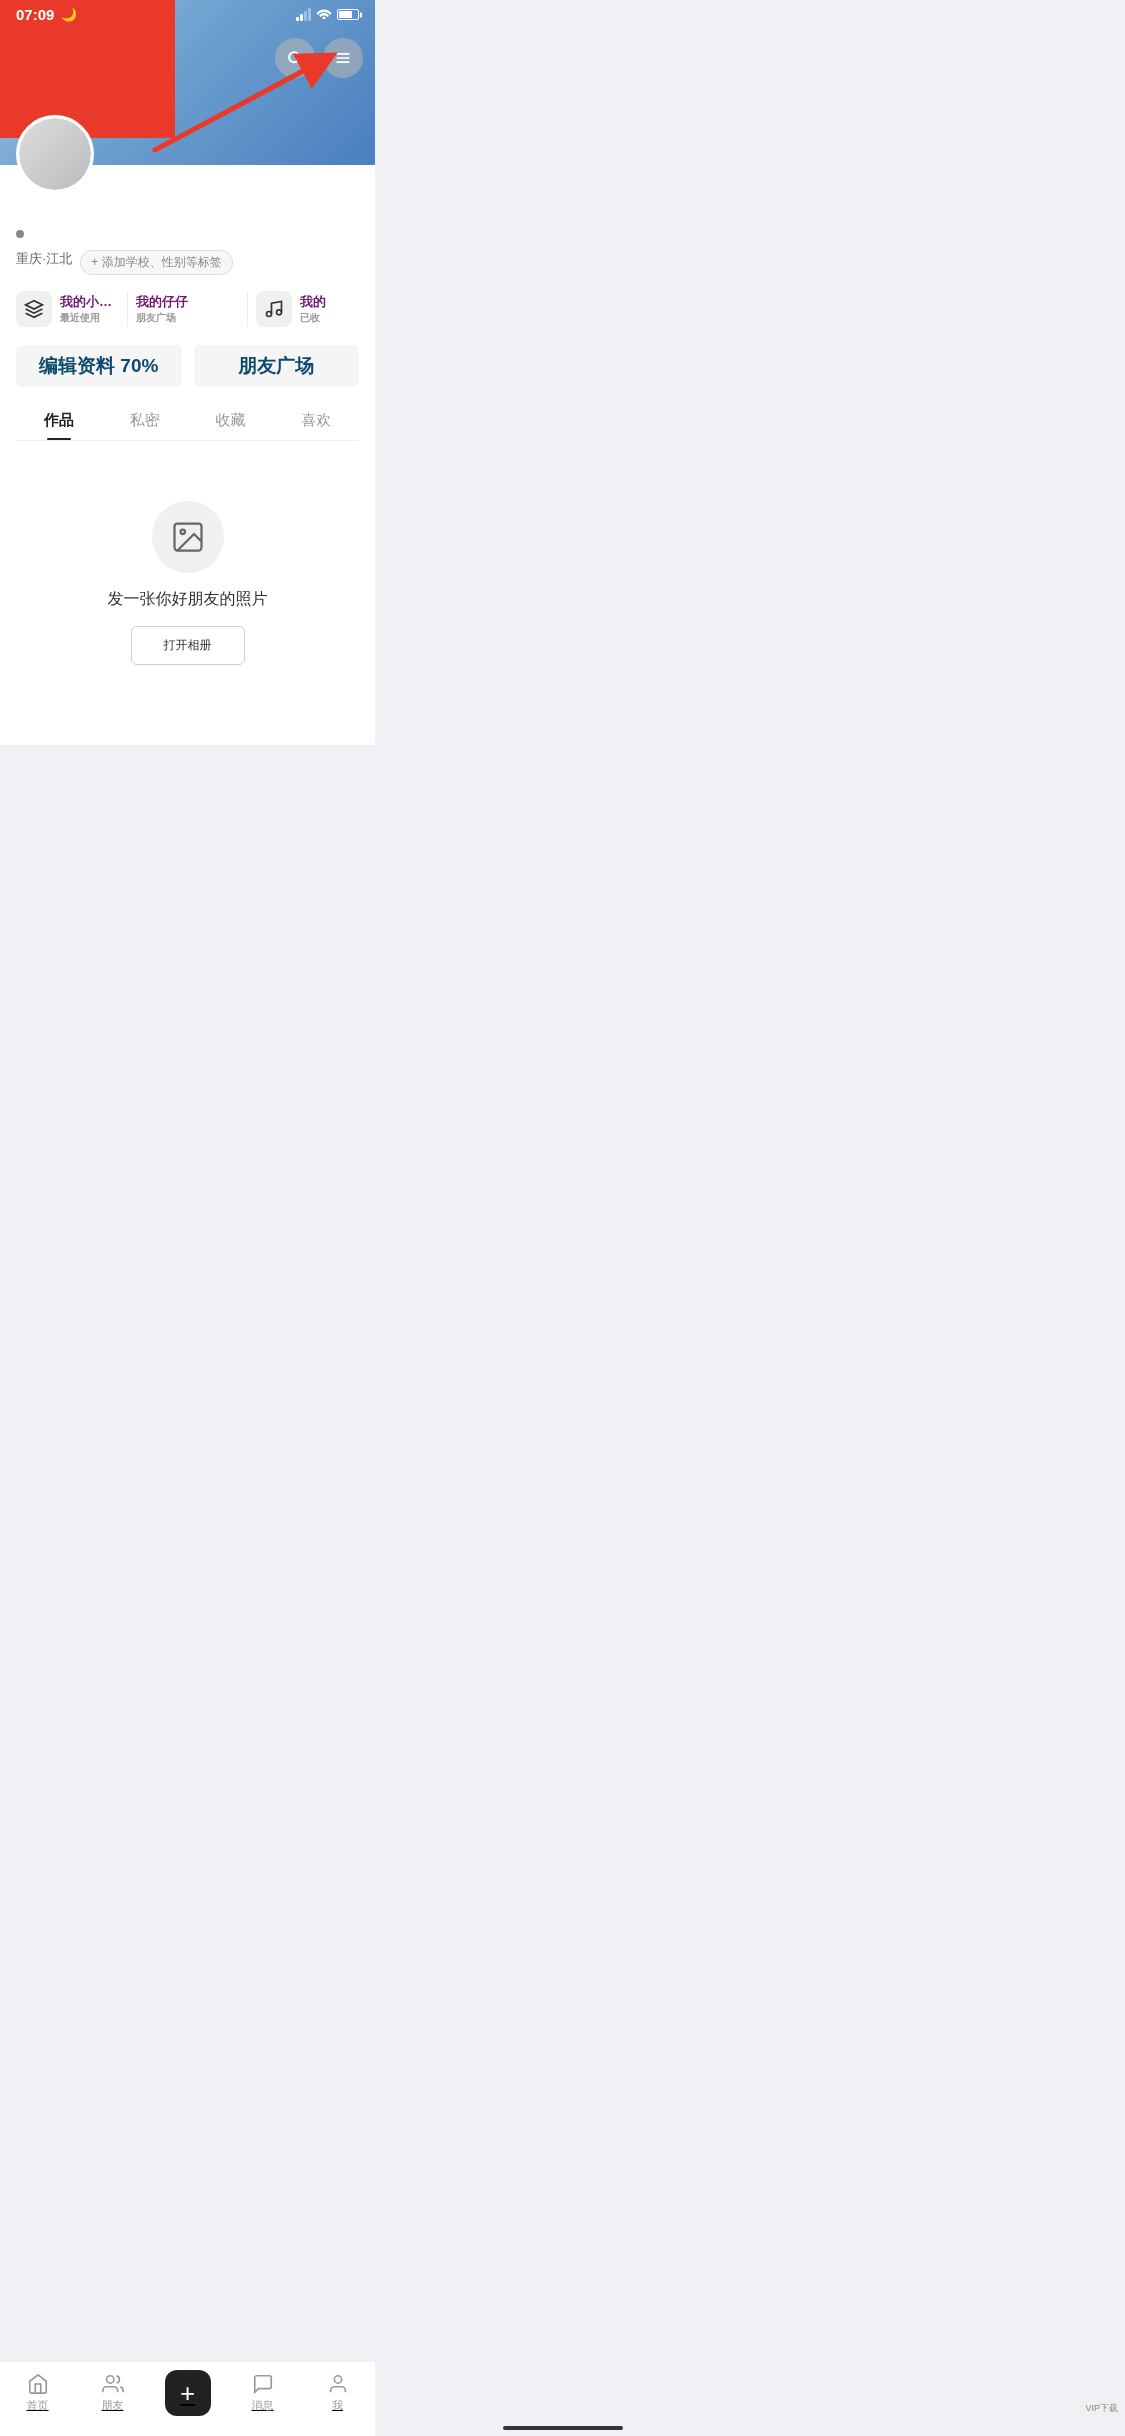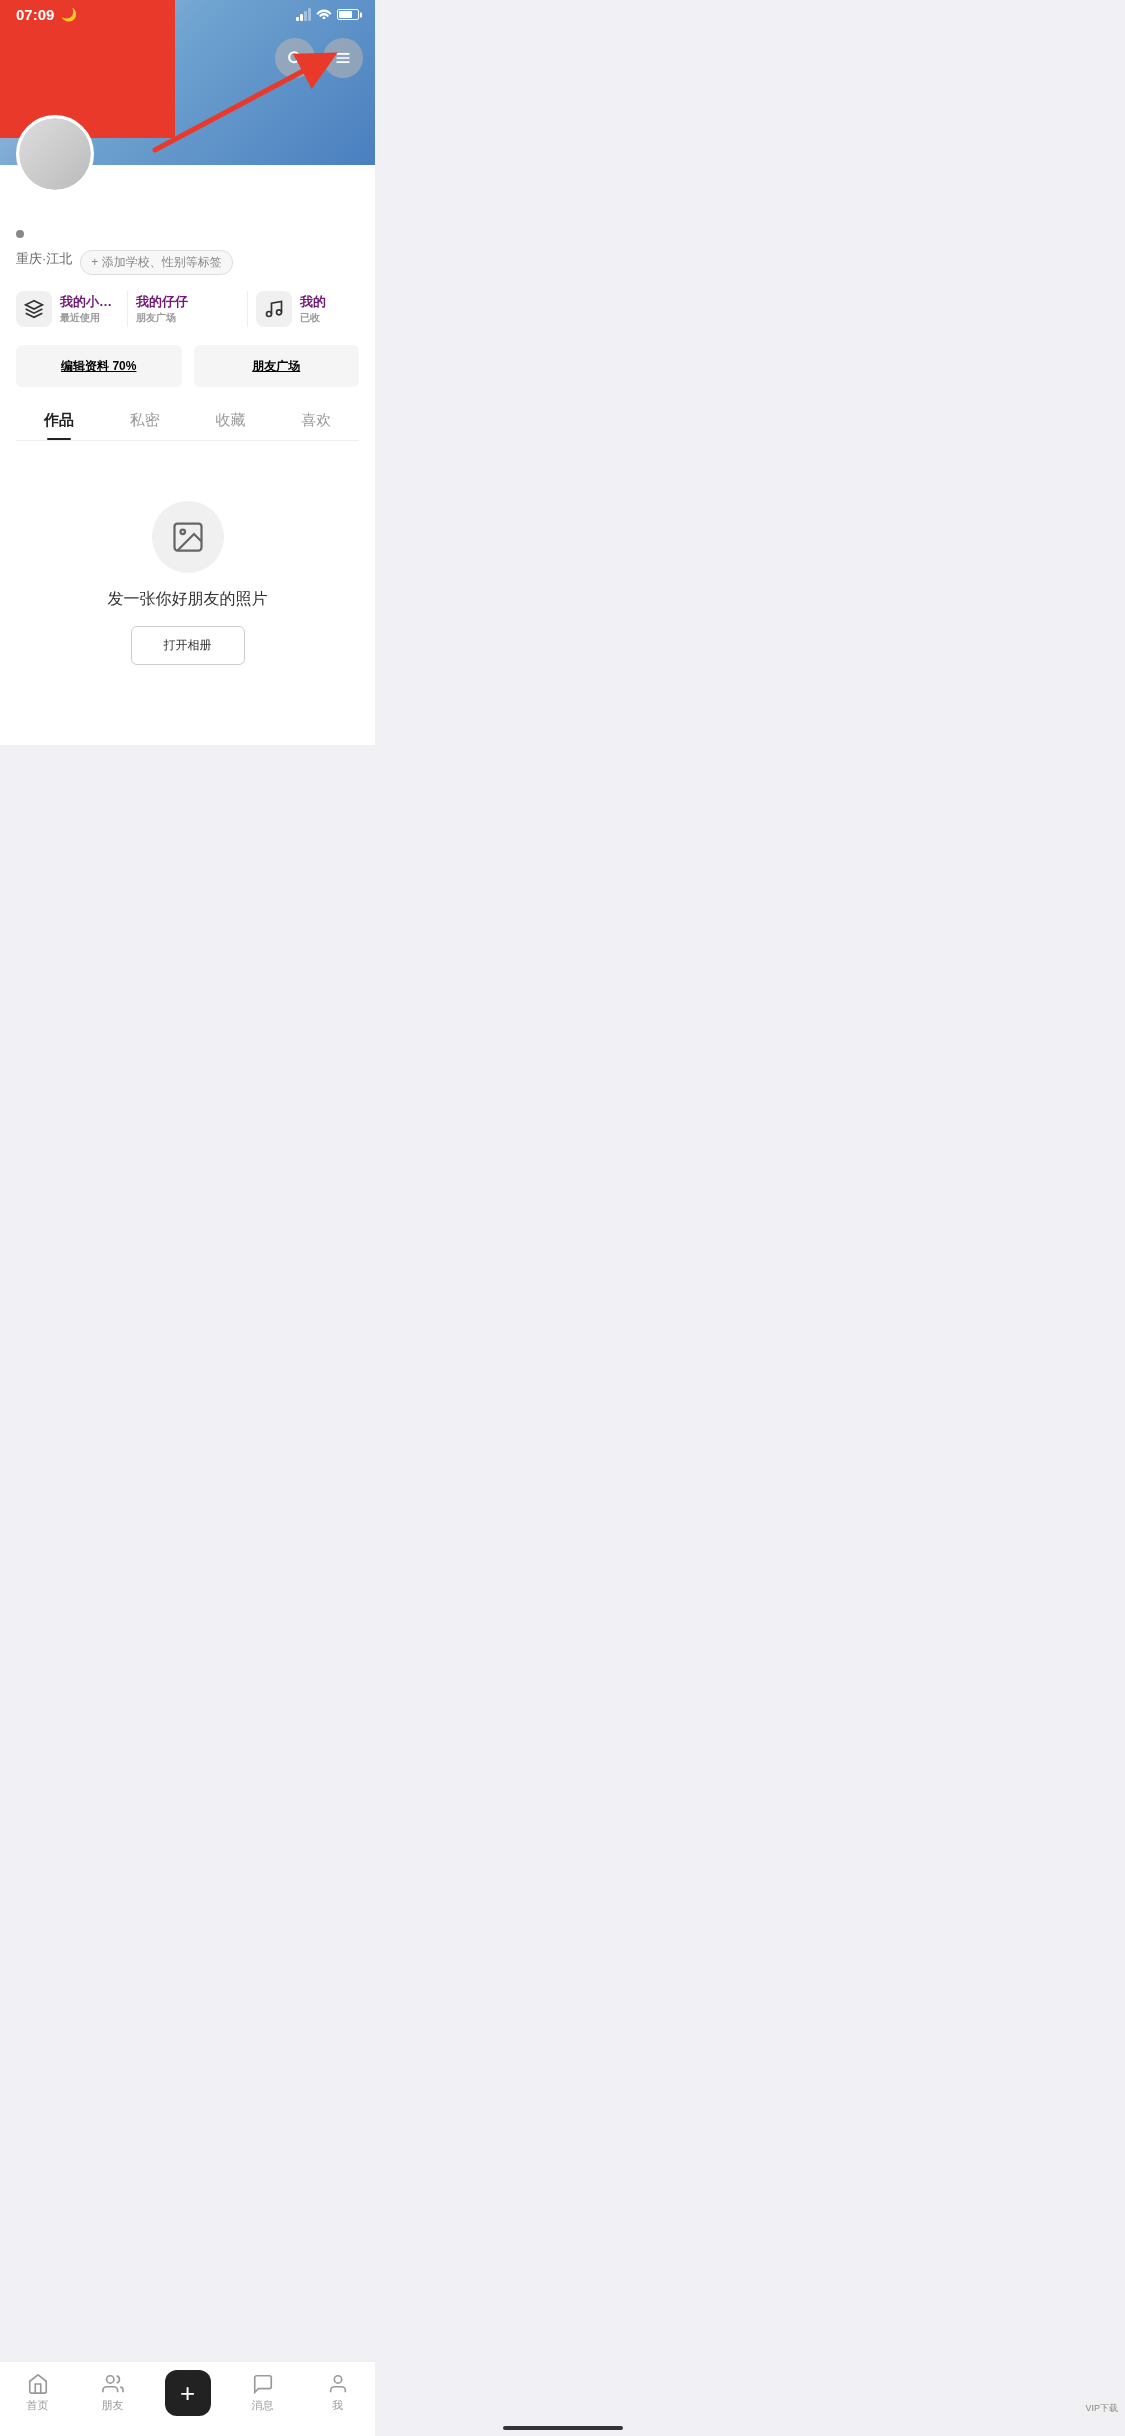--- a/index.html
+++ b/index.html
@@ -223,28 +223,27 @@
       display: flex;
       gap: 12px;
       padding: 10px 0;
     }
     .action-btn {
       flex: 1;
       height: 42px;
       background: #f5f5f5;
       border: none;
       border-radius: 6px;
-      font-size: 12px;
+      font-size: 19px;
       font-weight: 600;
-      color: #000000;
-      cursor: pointer;
-      display: flex;
-      align-items: center;
-      justify-content: center;
-      text-decoration: underline;
+      color: #0c4a6e;
+      cursor: pointer;
+      display: flex;
+      align-items: center;
+      justify-content: center;
     }
 
     
     .tabs {
       display: flex;
       border-bottom: 1px solid #eee;
       margin-top: 4px;
       justify-content: center;
     }
     .tab {
@@ -306,20 +305,21 @@
     
     .bottom-nav {
       position: fixed;
       bottom: 0; left: 0;
       width: 375px;
       background: #fff;
       border-top: 1px solid #eee;
       display: flex;
       align-items: center;
       padding: 8px 0 20px;
+      text-decoration: underline;
     }
     .nav-item {
       flex: 1;
       display: flex;
       flex-direction: column;
       align-items: center;
       justify-content: center;
       gap: 3px;
       cursor: pointer;
     }

